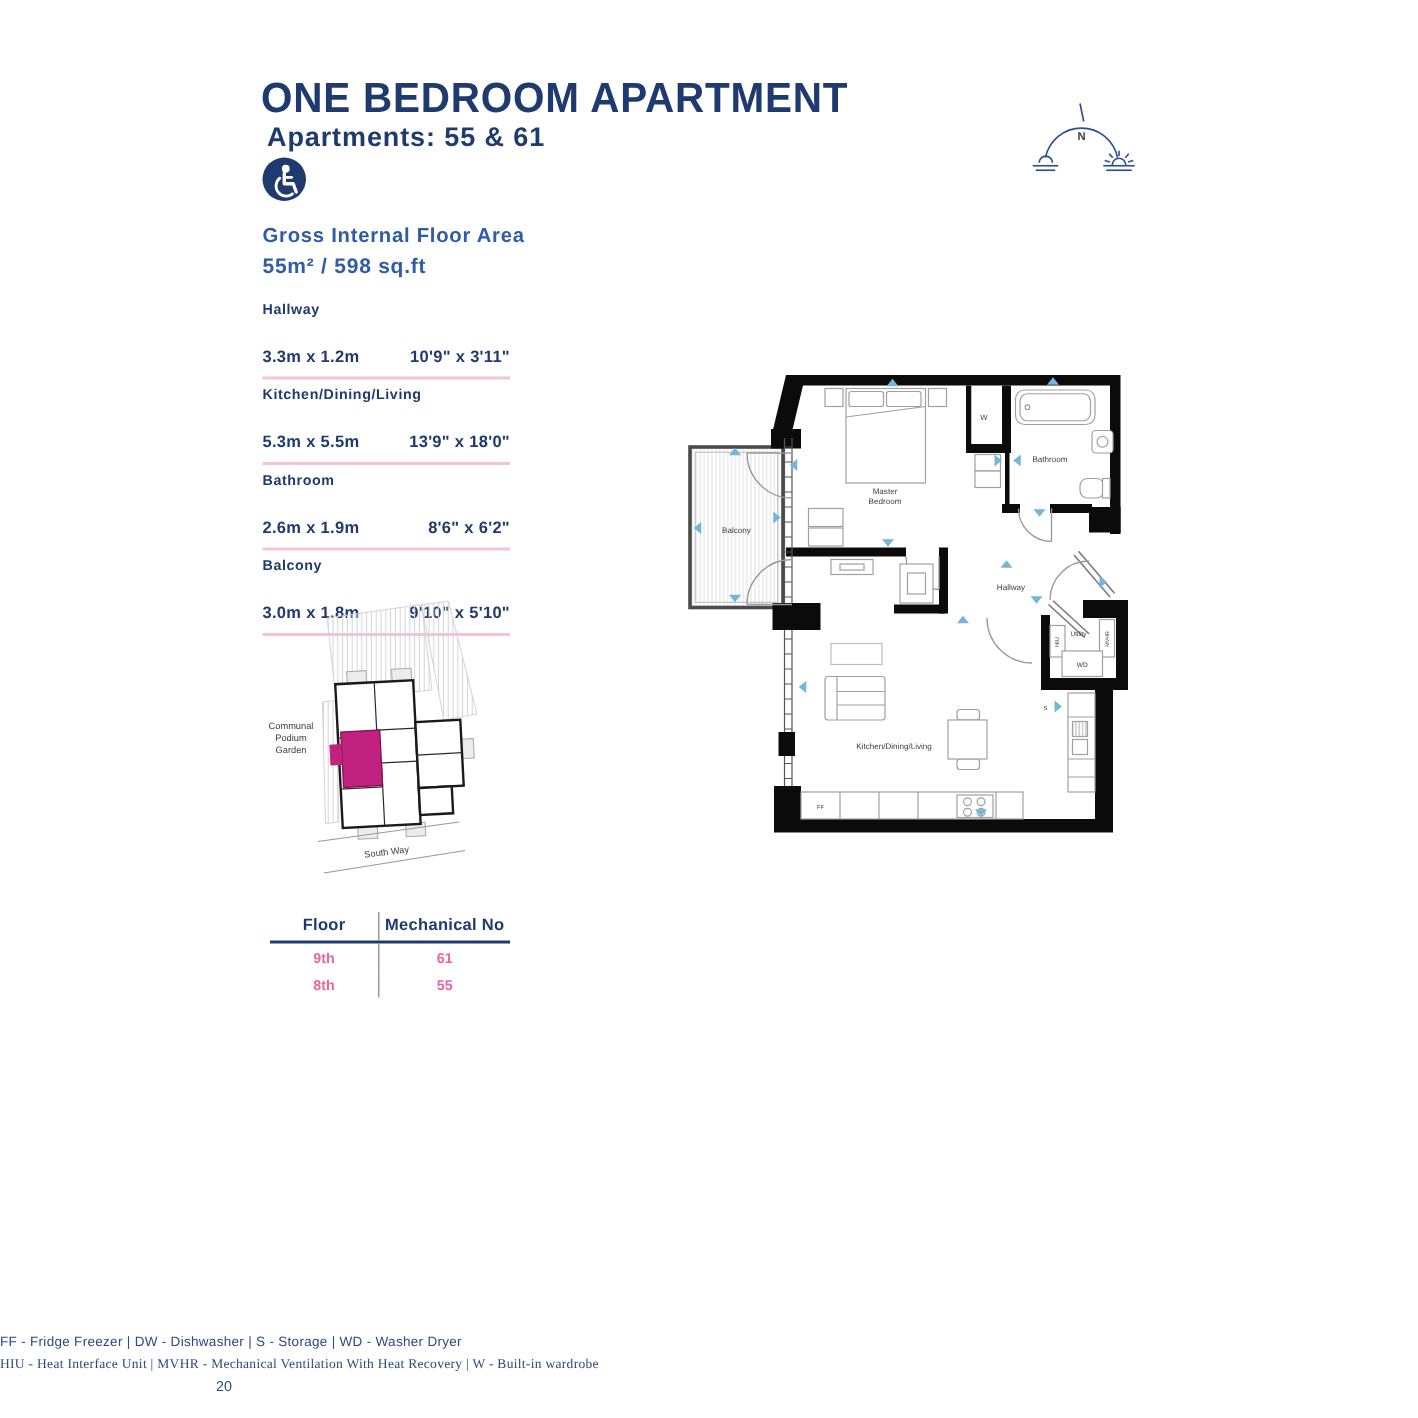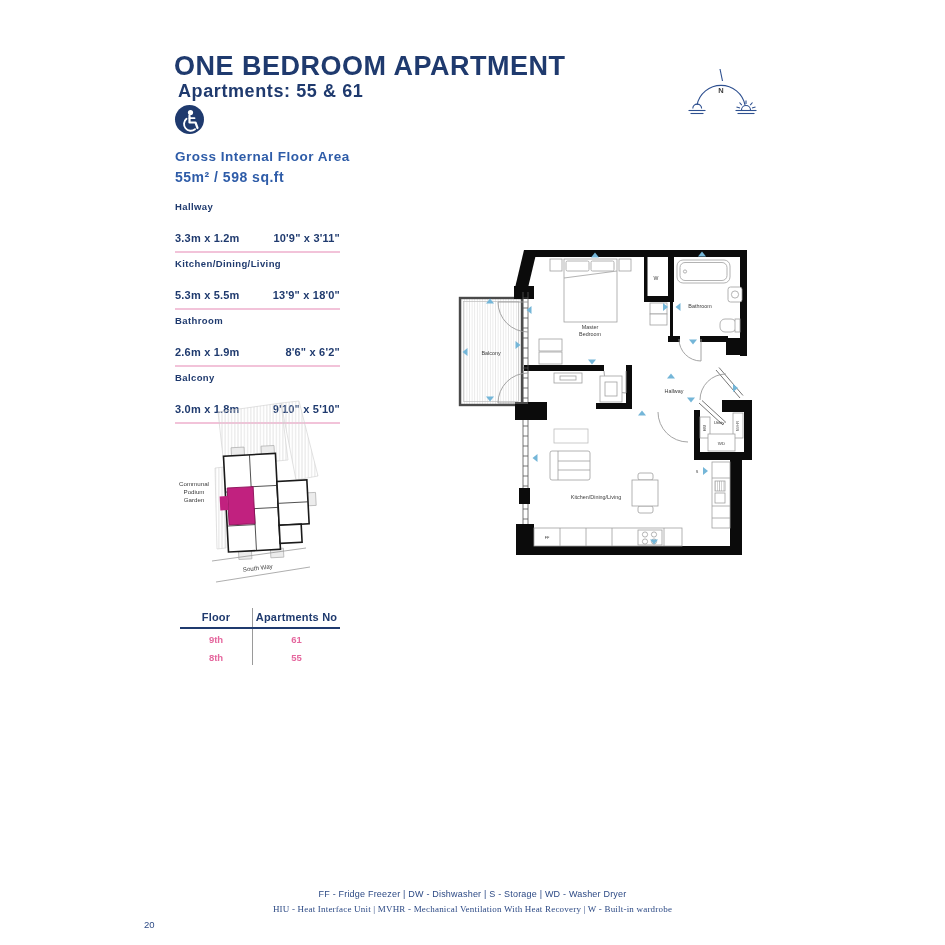--- a/index.html
+++ b/index.html
@@ -29,21 +29,21 @@
   .apt-head { display:flex; border-bottom:2px solid #1f3a6e; }
   .apt-head > div { font-size:11px; color:#1f3a6e; text-align:center; padding:3px 0 4px 0; letter-spacing:.2px; }
   .apt-row { display:flex; }
   .apt-row > div { font-size:9.5px; color:#e5679e; text-align:center; padding:5px 0 2px 0; }
   .c1 { width:72px; }
   .c2 { width:88px; border-left:1px solid #9a9a9a; }
 
   .floorplan { position:absolute; left:450px; top:240px; }
   svg text { font-family:"Liberation Sans", sans-serif; fill:#3c3c3c; }
 
-  .legend { position:absolute; left:0; top:889px; width:945px; text-align:center; color:#2d4a85; font-size:9px; letter-spacing:.2px; }
+  .legend { position:absolute; left:0; top:889px; width:945px; color:#2d4a85; font-size:9px; letter-spacing:.2px; }
   .legend .l2 { margin-top:5px;font-family:Liberation Serif, serif; }
   .pagenum { position:absolute; left:144px; top:919px; font-size:9.5px; color:#2d4a85; }
 </style>
 </head>
 <body>
 
 <div id="canvas">
 
   <div class="title">ONE BEDROOM APARTMENT</div>
   <div class="subtitle">Apartments: 55 &amp; 61</div>
@@ -162,21 +162,21 @@
         <line x1="46" y1="163" x2="140" y2="150" stroke="#999" stroke-width="0.8"></line>
         <line x1="50" y1="184" x2="144" y2="169" stroke="#999" stroke-width="0.8"></line>
         <text x="92" y="172" font-size="6.2" text-anchor="middle" transform="rotate(-7 92 172)">South Way</text>
       </g>
     </svg>
   </div>
 
   <div class="apt-table">
     <div class="apt-head">
       <div class="c1">Floor</div>
-      <div class="c2">Apartments No</div>
+      <div class="c2">Mechanical No</div>
     </div>
     <div class="apt-row">
       <div class="c1">9th</div>
       <div class="c2">61</div>
     </div>
     <div class="apt-row">
       <div class="c1">8th</div>
       <div class="c2">55</div>
     </div>
   </div>

